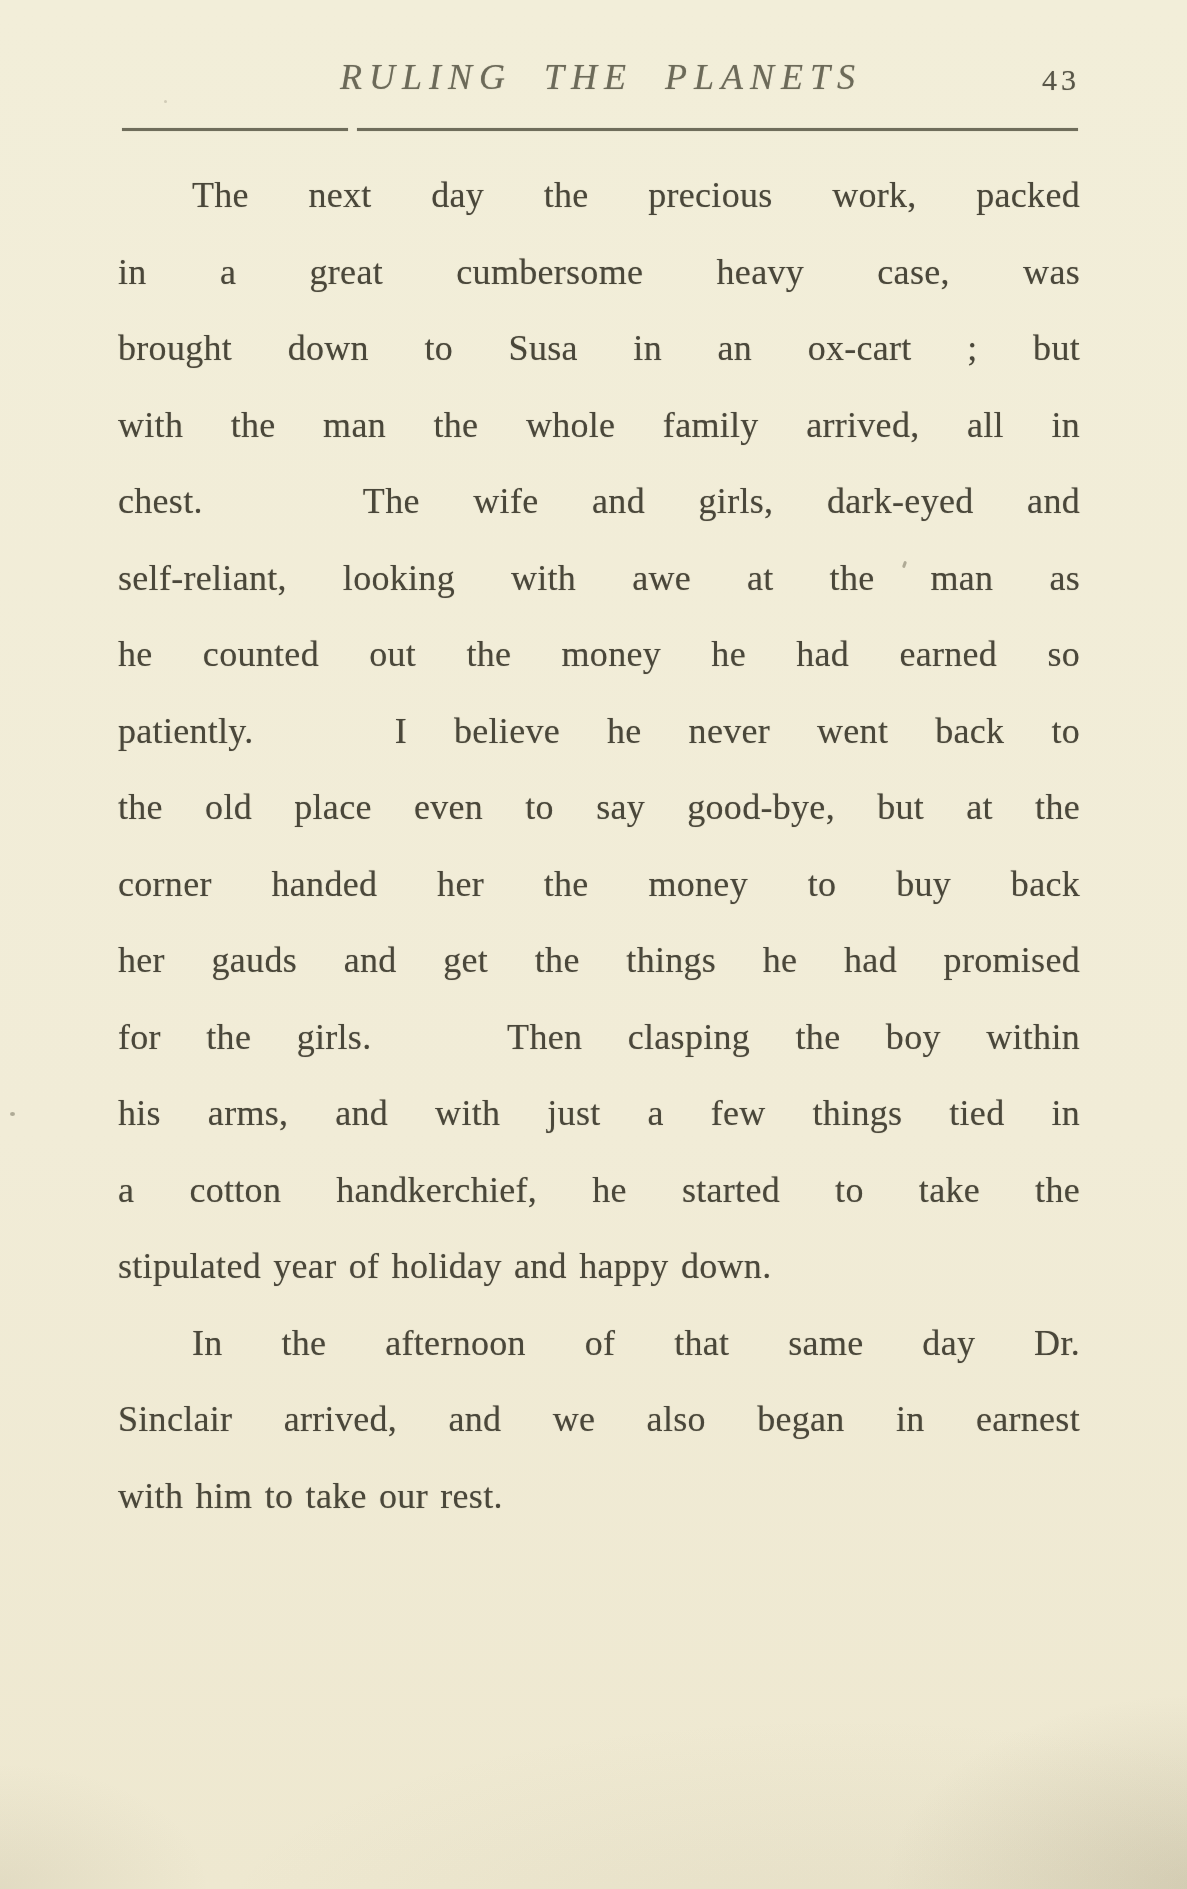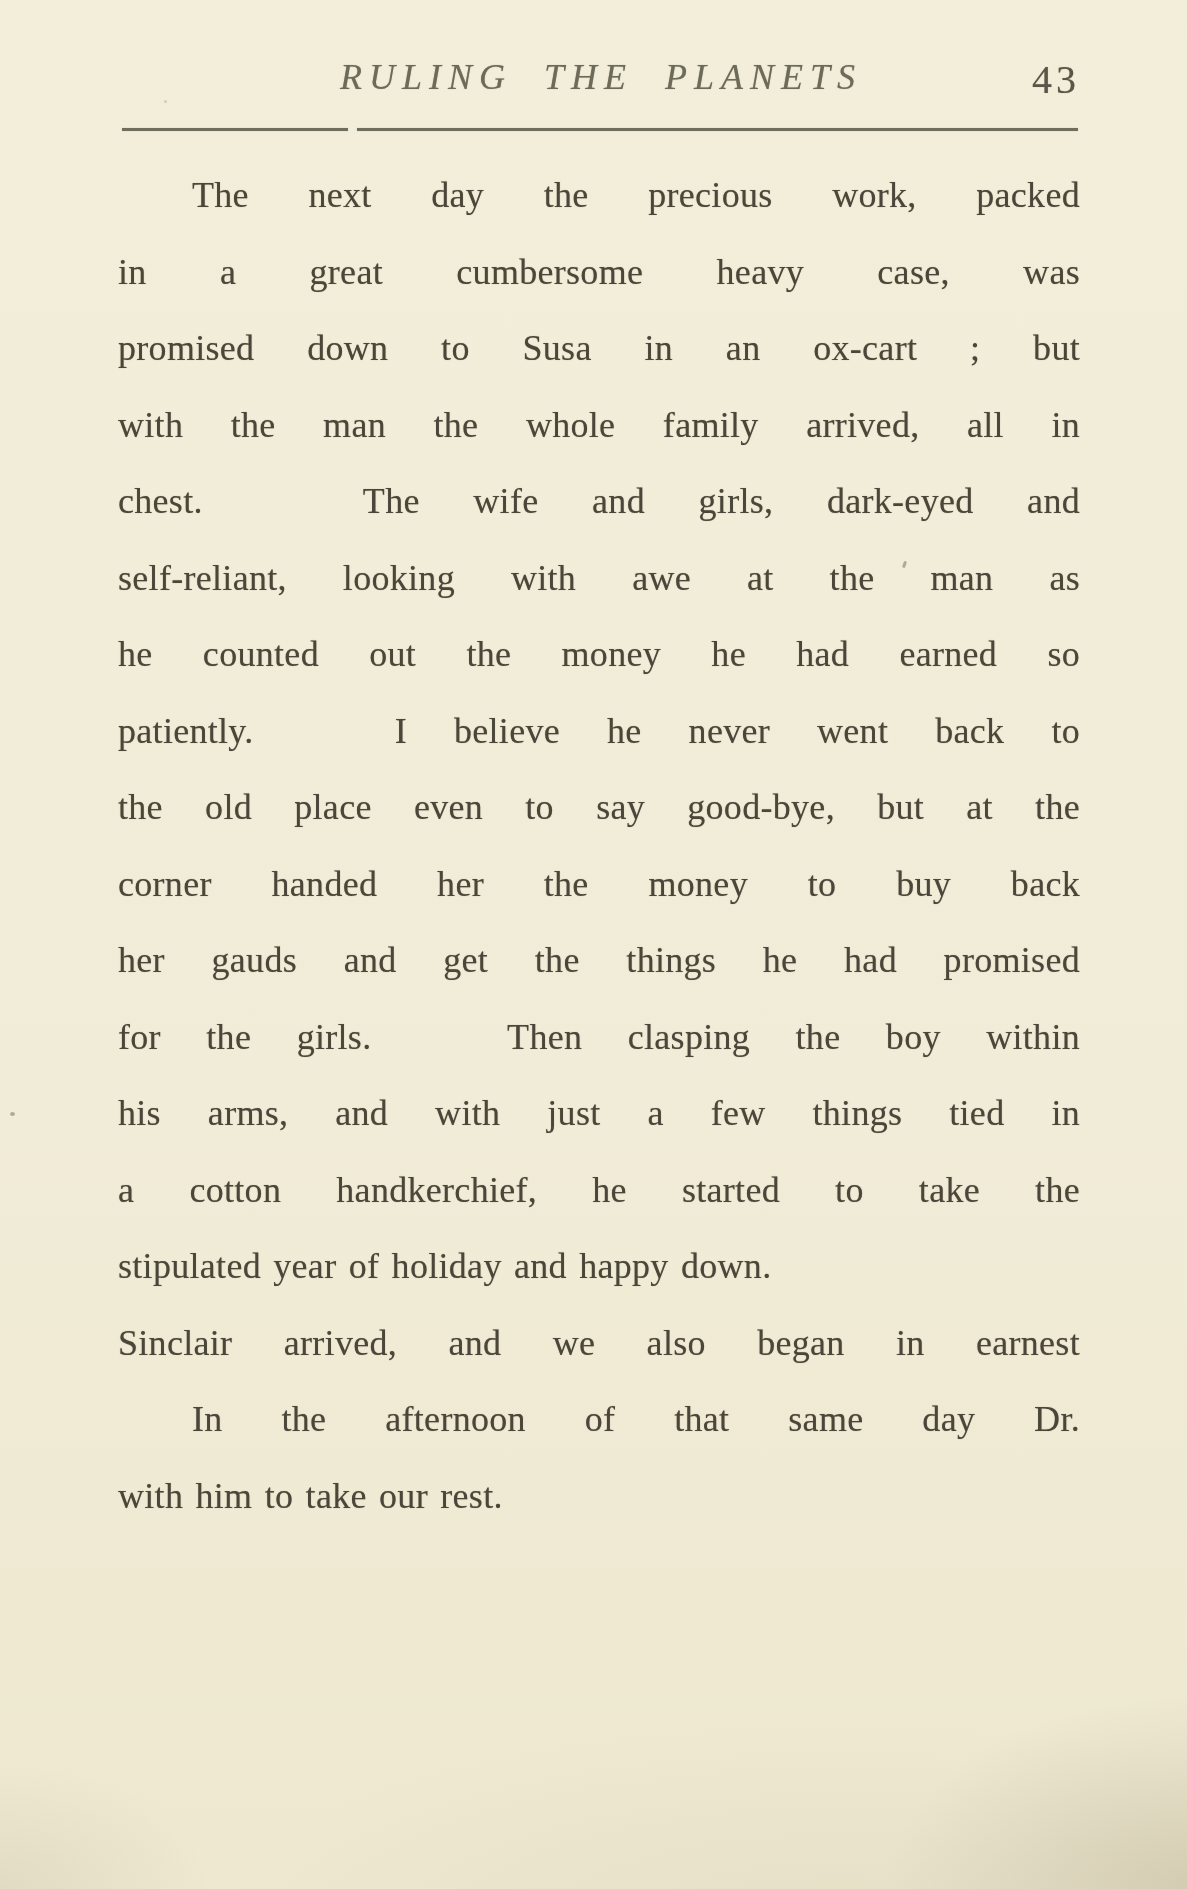--- a/index.html
+++ b/index.html
@@ -37,21 +37,21 @@
     line-height: 40px;
     letter-spacing: 7px;
     word-spacing: 16px;
     color: #6c6a59;
     text-shadow: 0 0 1px rgba(108,106,89,0.5);
   }
   .page-number {
     position: absolute;
     right: 2px;
     top: 6px;
-    font-size: 40px;
+    font-size: 30px;
     line-height: 34px;
     letter-spacing: 4px;
     color: #585648;
     text-shadow: 0 0 1px rgba(88,86,72,0.45);
   }
   
   .rule {
     position: absolute;
     left: 122px;
     top: 128px;
@@ -109,37 +109,37 @@
 
   <div class="rule">
     <span class="seg seg-left"></span>
     <span class="seg seg-right"></span>
   </div>
 
   <div class="body-text">
       <div class="paragraph">
         <div class="line indent"><span>The next day the precious work, packed</span></div>
         <div class="line"><span>in a great cumbersome heavy case, was</span></div>
-        <div class="line"><span>promised down to Susa in an ox-cart ; but</span></div>
+        <div class="line"><span>brought down to Susa in an ox-cart ; but</span></div>
         <div class="line"><span>with the man the whole family arrived, all in</span></div>
         <div class="line"><span>chest.&nbsp;&nbsp; The wife and girls, dark-eyed and</span></div>
         <div class="line"><span>self-reliant, looking with awe at the man as</span></div>
         <div class="line"><span>he counted out the money he had earned so</span></div>
         <div class="line"><span>patiently.&nbsp;&nbsp; I believe he never went back to</span></div>
         <div class="line"><span>the old place even to say good-bye, but at the</span></div>
         <div class="line"><span>corner handed her the money to buy back</span></div>
         <div class="line"><span>her gauds and get the things he had promised</span></div>
         <div class="line"><span>for the girls.&nbsp;&nbsp; Then clasping the boy within</span></div>
         <div class="line"><span>his arms, and with just a few things tied in</span></div>
         <div class="line"><span>a cotton handkerchief, he started to take the</span></div>
         <div class="line end"><span>stipulated year of holiday and happy down.</span></div>
       </div>
       <div class="paragraph">
+        <div class="line indent"><span>In the afternoon of that same day Dr.</span></div>
         <div class="line"><span>Sinclair arrived, and we also began in earnest</span></div>
-        <div class="line indent"><span>In the afternoon of that same day Dr.</span></div>
         <div class="line end"><span>with him to take our rest.</span></div>
       </div>
     </div>
 
   <div class="speck speck-a"></div>
   <div class="speck speck-b"></div>
   <div class="speck speck-c"></div>
 
 </div>
 

